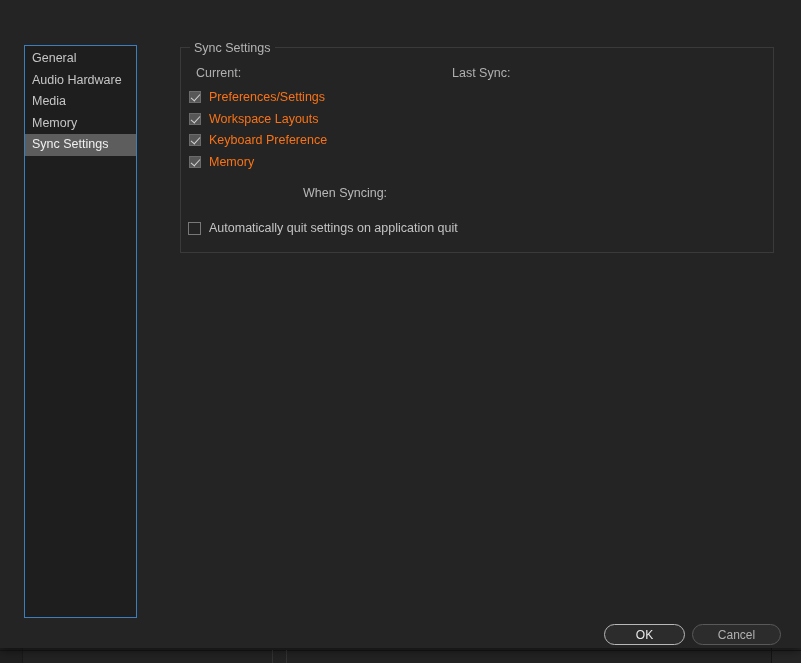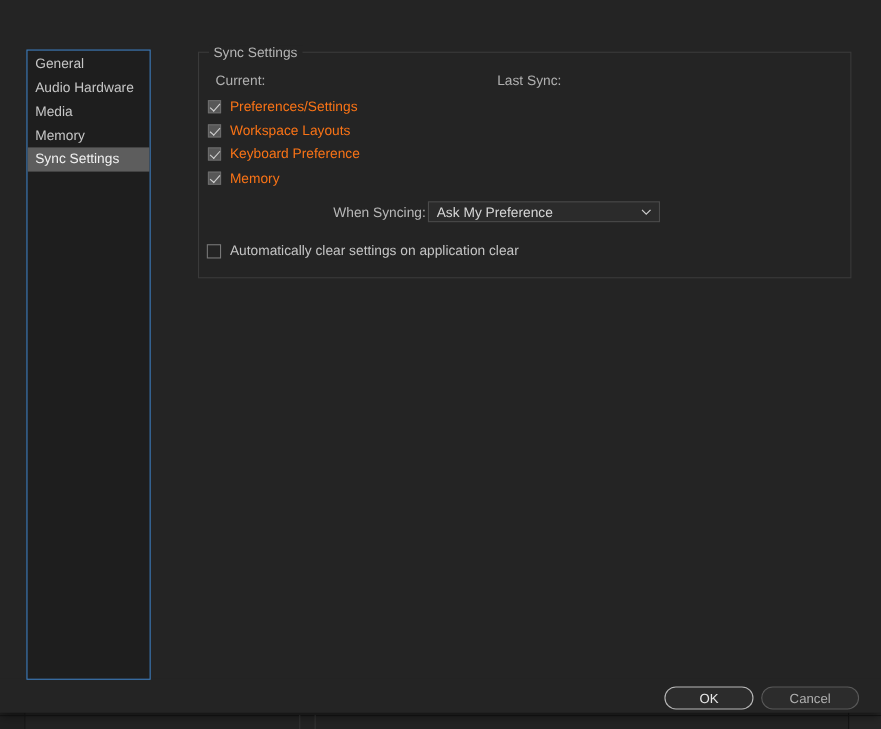--- a/index.html
+++ b/index.html
@@ -320,31 +320,23 @@
     <div class="checkbox-row" id="cb-row-2">
       <span class="cb-box checked"></span>
       <span class="cb-label">Keyboard Preference</span>
     </div>
     <div class="checkbox-row" id="cb-row-3">
       <span class="cb-box checked"></span>
       <span class="cb-label">Memory</span>
     </div>
 
     <div id="when-syncing-label">When Syncing:</div>
-    <div id="when-syncing-select">
-      <span id="when-syncing-value">Ask My Preference</span>
-      <span id="when-syncing-arrow">
-        <svg width="9" height="6" viewBox="0 0 9 6">
-          <path d="M0.6,0.8 L4.5,4.7 L8.4,0.8" stroke="#c8c8c8" stroke-width="1.2" fill="none"></path>
-        </svg>
-      </span>
-    </div>
 
     <div class="checkbox-row" id="cb-row-auto-clear">
       <span class="cb-box empty"></span>
-      <span class="cb-label enabled">Automatically clear settings on application clear</span>
+      <span class="cb-label enabled">Automatically quit settings on application quit</span>
     </div>
 
     <div class="dialog-button" id="ok-button">OK</div>
     <div class="dialog-button" id="cancel-button">Cancel</div>
 
   </div>
 </div>
 
 </body></html>

